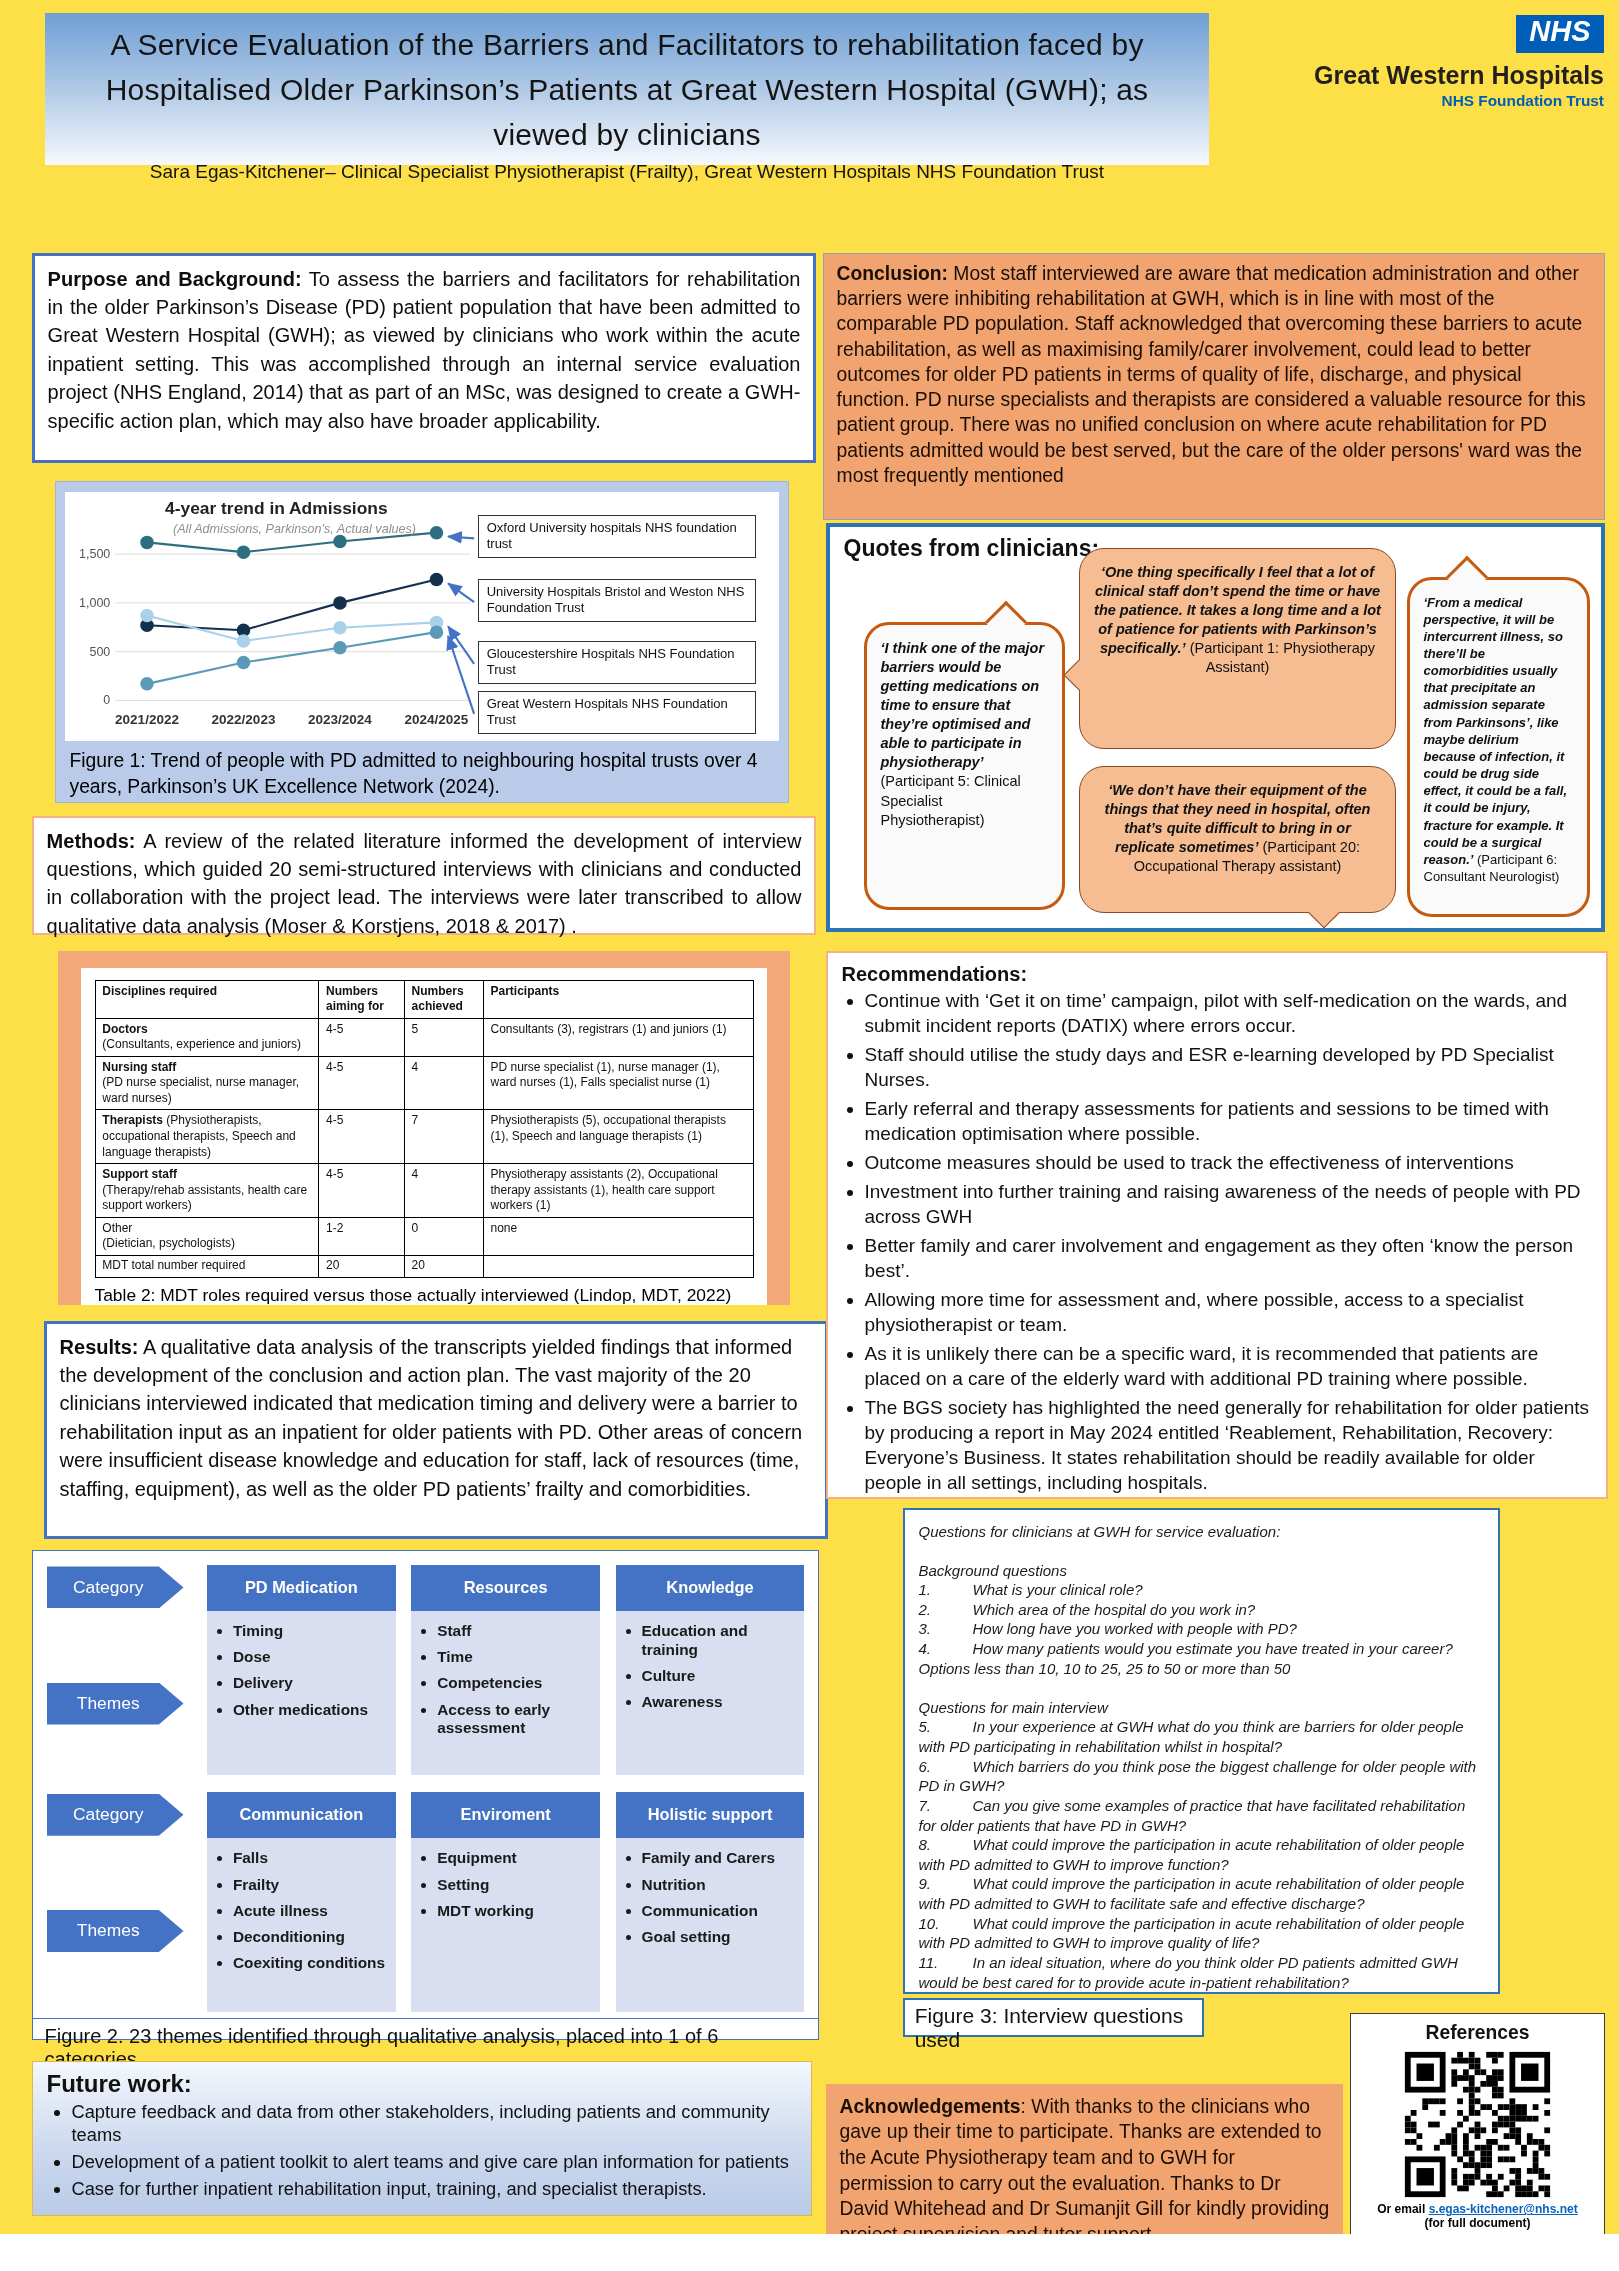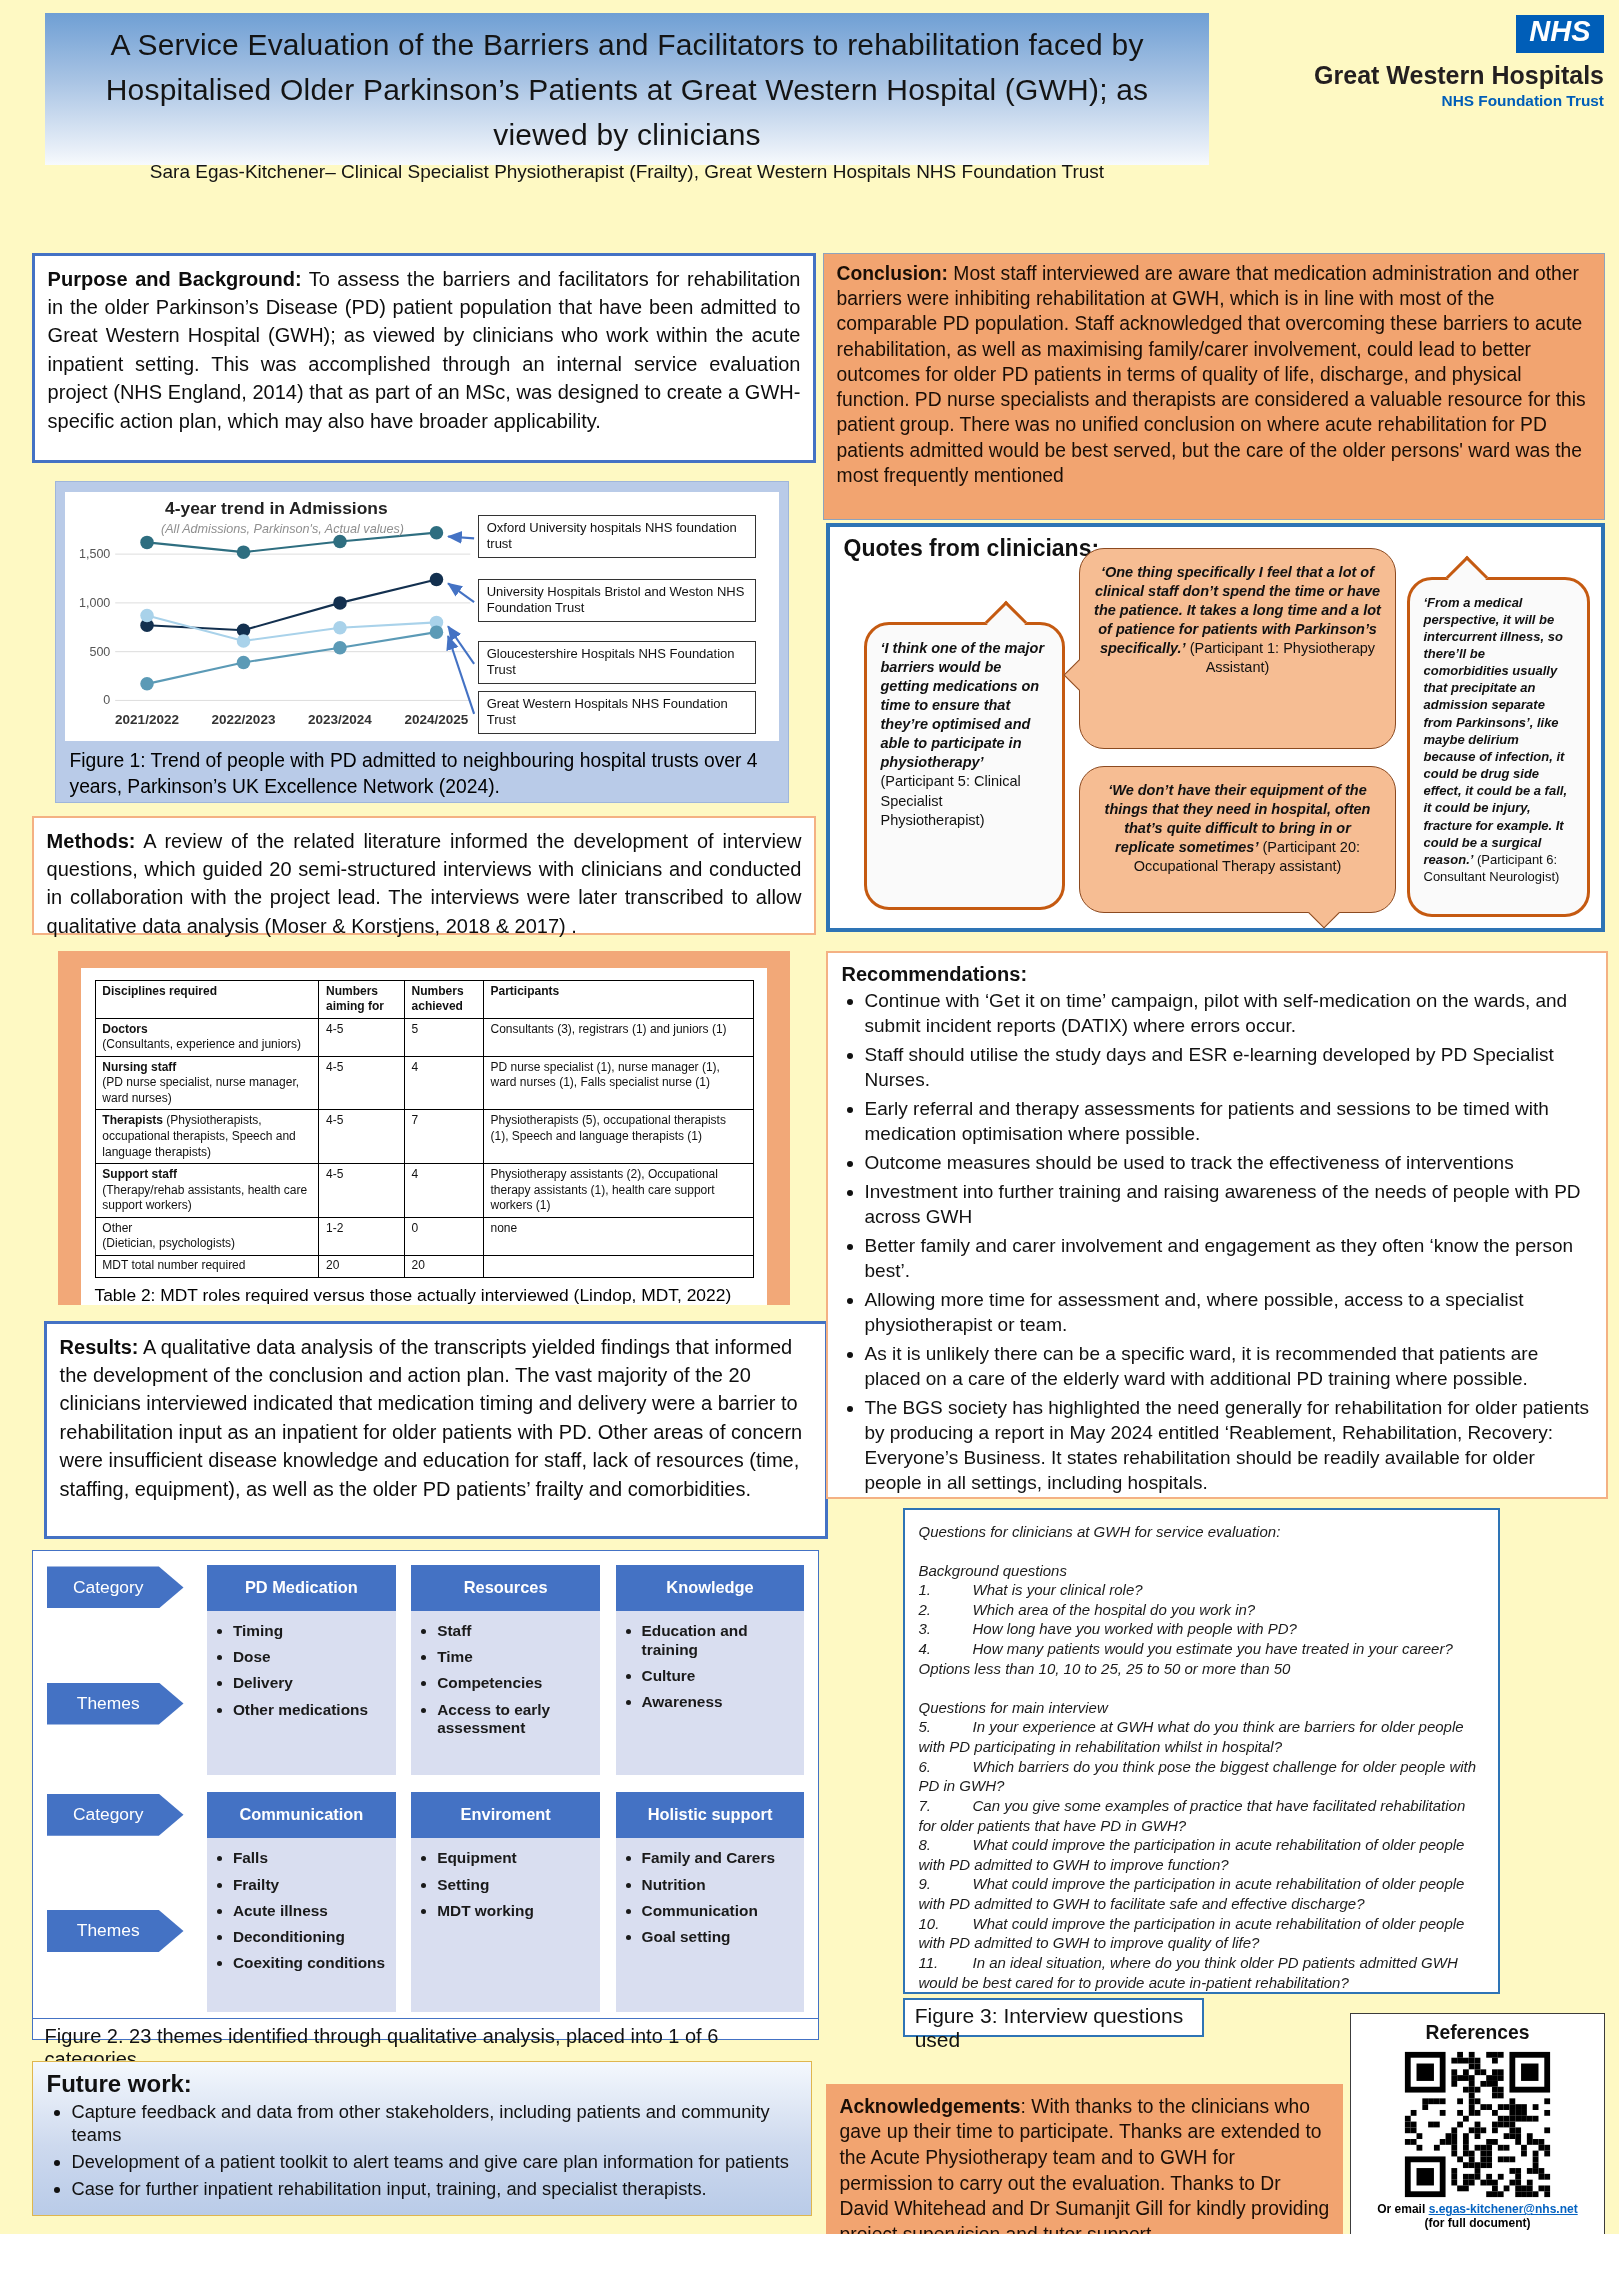--- a/index.html
+++ b/index.html
@@ -1,17 +1,17 @@
 <!DOCTYPE html>
 <html><head>
 <meta charset="utf-8">
 <style>
   * { margin:0; padding:0; box-sizing:border-box; }
   body { background:#fff; font-family:"Liberation Sans","DejaVu Sans",sans-serif; color:#111; }
-  .poster { position:relative; width:1619px; height:2234px; background:#fef9c3; overflow:hidden; }
+  .poster { position:relative; width:1619px; height:2234px; background:#fde047; overflow:hidden; }
 
   
   .title-box { position:absolute; left:45px; top:12.6px; width:1164px; height:152px;
     background:linear-gradient(180deg,#6f9fd4 0%, #a9c4e4 45%, #e8eff8 90%, #f7fafd 100%);
     text-align:center; padding:9.7px 41px 0; }
   .title-box h1 { font-size:30px; font-weight:normal; line-height:1.5; color:#141414; letter-spacing:0.2px; }
   .author { margin-top:3.9px; font-size:19px; color:#141414; }
   .logo-block { position:absolute; left:1250px; top:14.5px; width:354px; text-align:right; }
   .nhs-box { display:inline-block; background:#005EB8; color:#fff; font-weight:bold; font-style:italic;
     font-size:29px; padding:1.9px 13.5px 4.8px; line-height:1.1; }
@@ -28,21 +28,21 @@
   .pad { padding:8.7px 12.6px; }
 
   .purpose { left:32px; top:253px; width:784px; height:210px; }
   .methods { left:32px; top:816px; width:784px; height:119px; }
   .results { left:44px; top:1321px; width:784px; height:218px; }
 
   
   .fig1 { left:55px; top:481px; width:734px; height:322px; background:#b9cbe8; border:1px solid #9fb6da; }
   .chart-wrap { position:relative; width:714px; height:249px; margin:9.7px auto 0; background:#fff; }
   .chart-title { position:absolute; left:100px; top:6.8px; font-size:17.4px; font-weight:bold; color:#222; }
-  .chart-subtitle { position:absolute; left:96px; top:30px; font-size:12.6px; font-style:italic; color:#8f8f8f;text-align:center; }
+  .chart-subtitle { position:absolute; left:108px; top:30px; font-size:12.6px; font-style:italic; color:#8f8f8f;text-align:center; }
   .legend-box { position:absolute; left:413px; width:278px; background:#fff; border:1.9px solid #333;
     padding:3.9px 7.7px; font-size:13px; line-height:1.28; color:#111; }
   .fig1-caption { font-size:19.3px; line-height:1.35; padding:7.7px 13.5px 0; color:#000; }
 
   
   .tablebox { left:58px; top:951px; width:732px; height:354px; background:#f2a878; overflow:hidden; }
   .table-panel { background:#fff; margin:17.4px 23px; padding:11.6px 13.5px 9.7px; }
   table.mdt { border-collapse:collapse; width:100%; background:#fff; }
   .mdt th, .mdt td { border:1.9px solid #000; padding:2.9px 6.8px; font-size:12px; line-height:1.3;
     text-align:left; vertical-align:top; }

